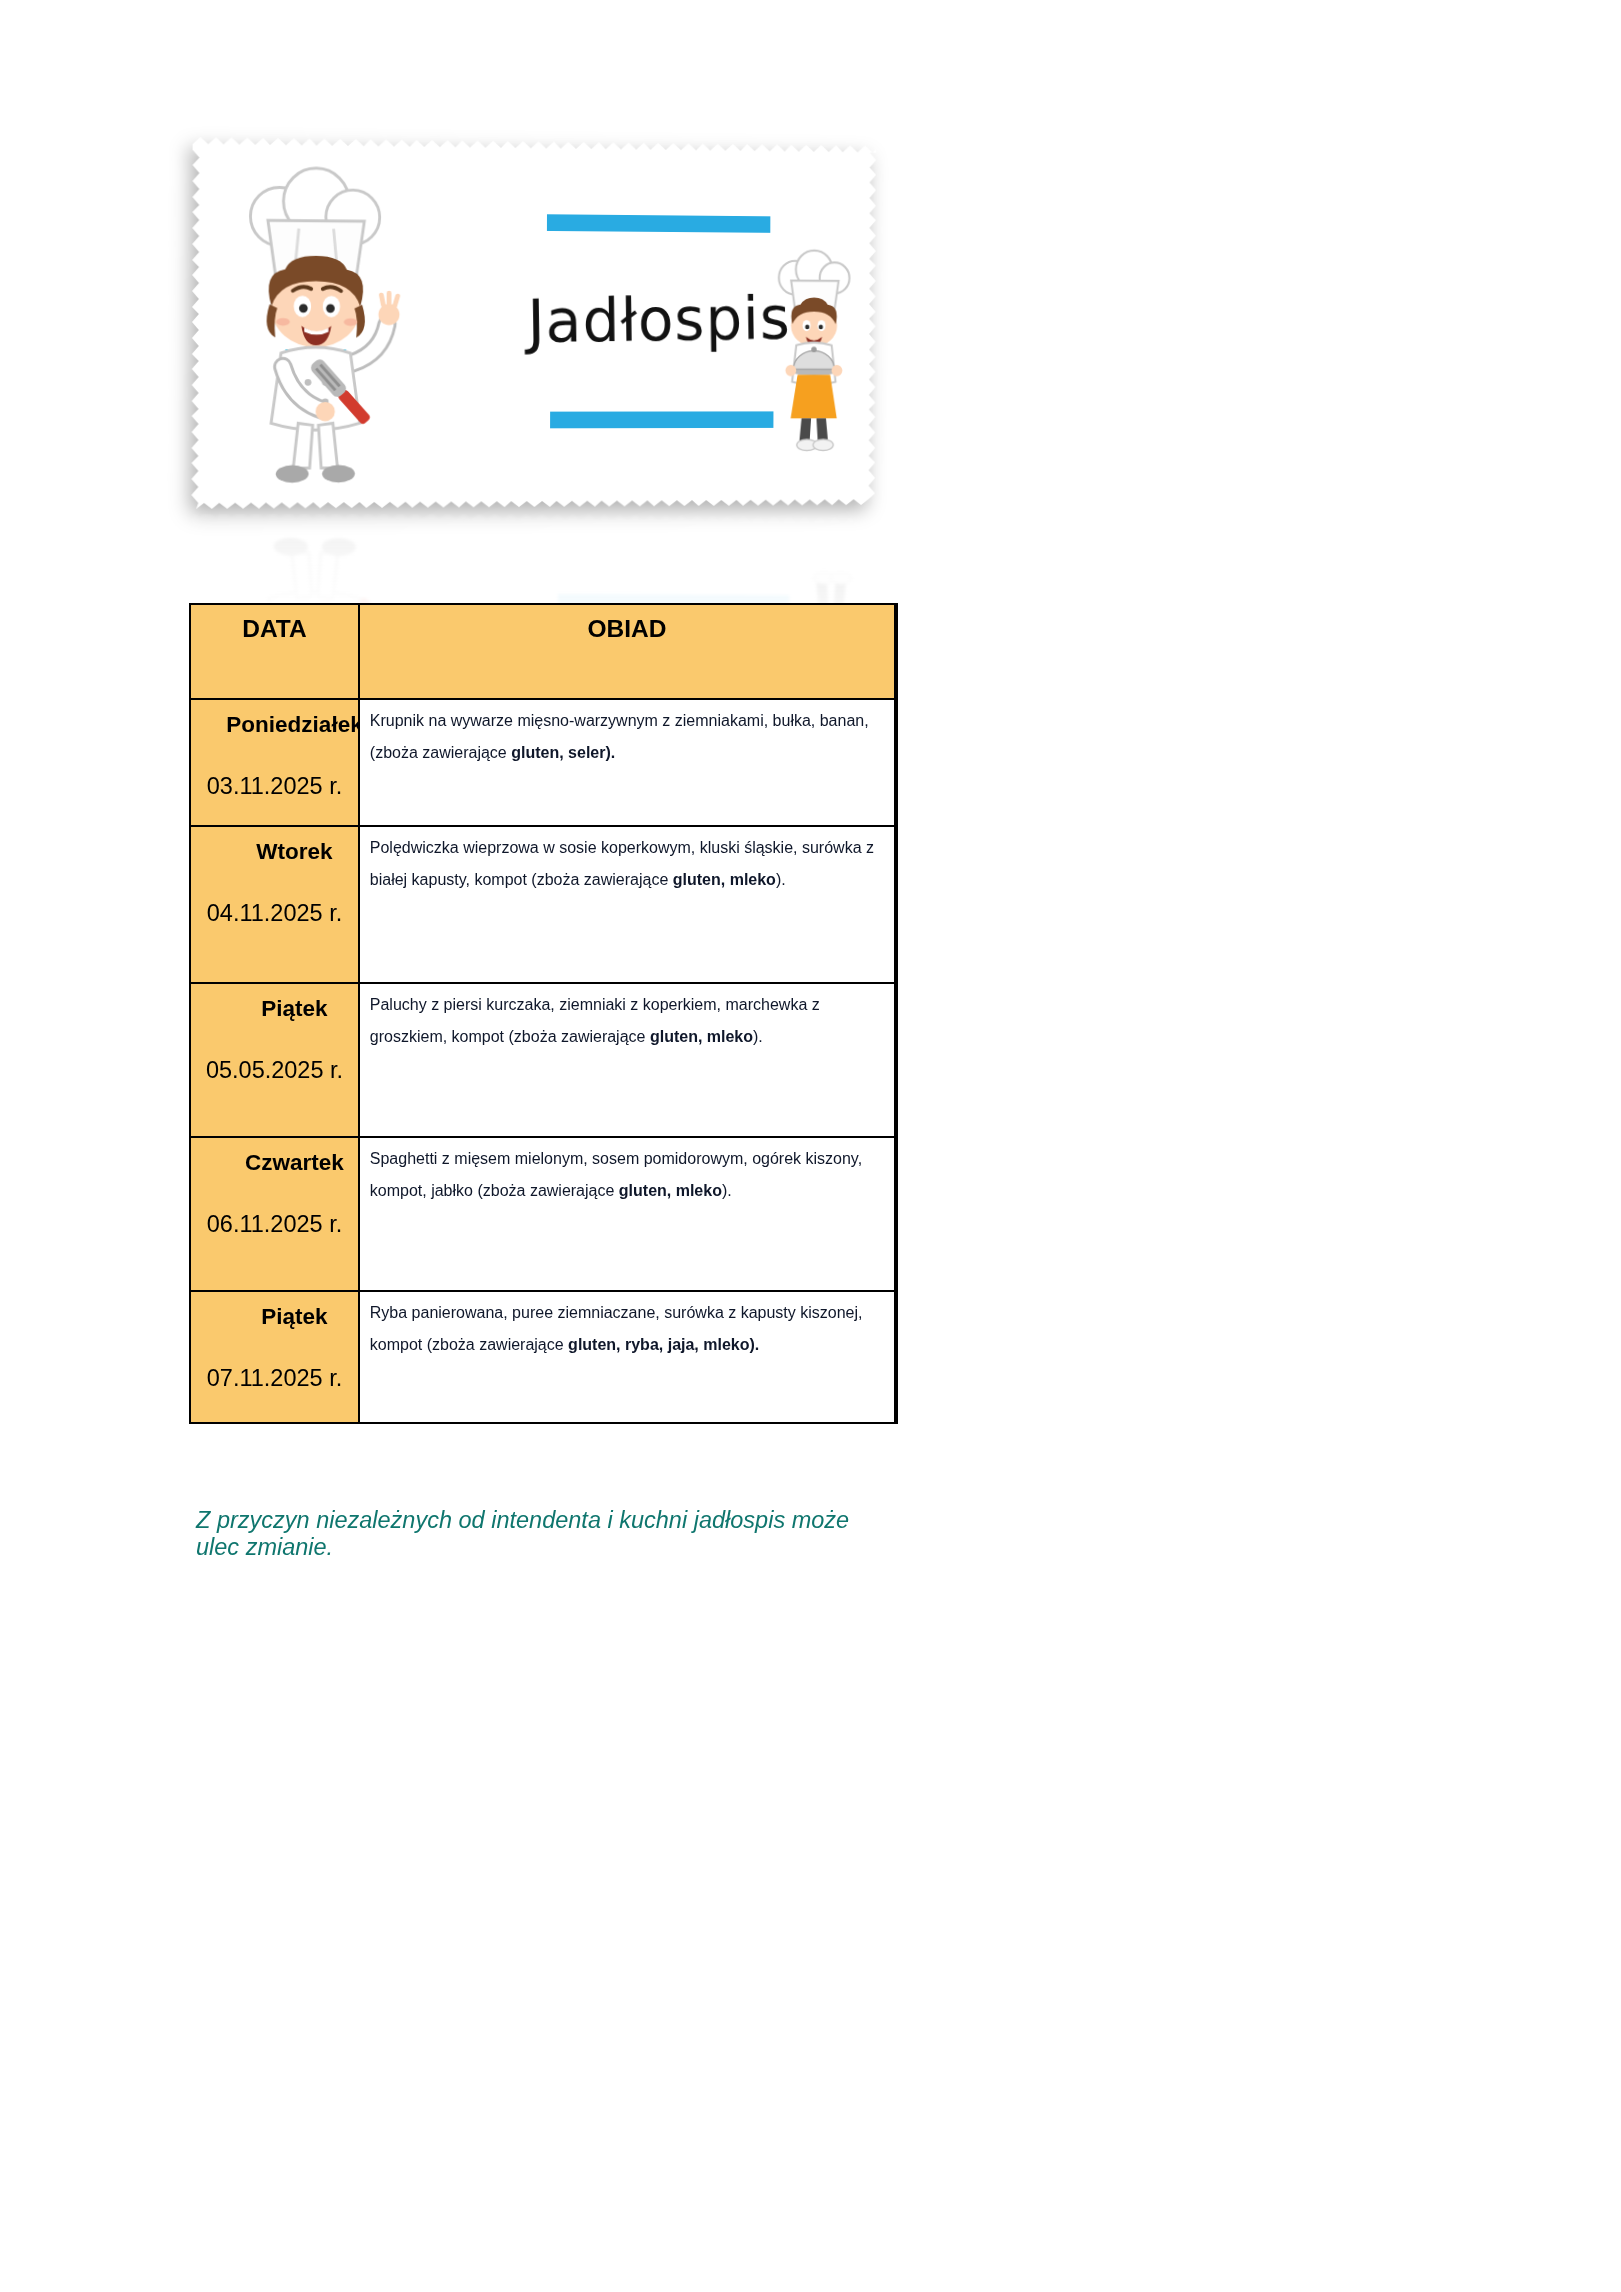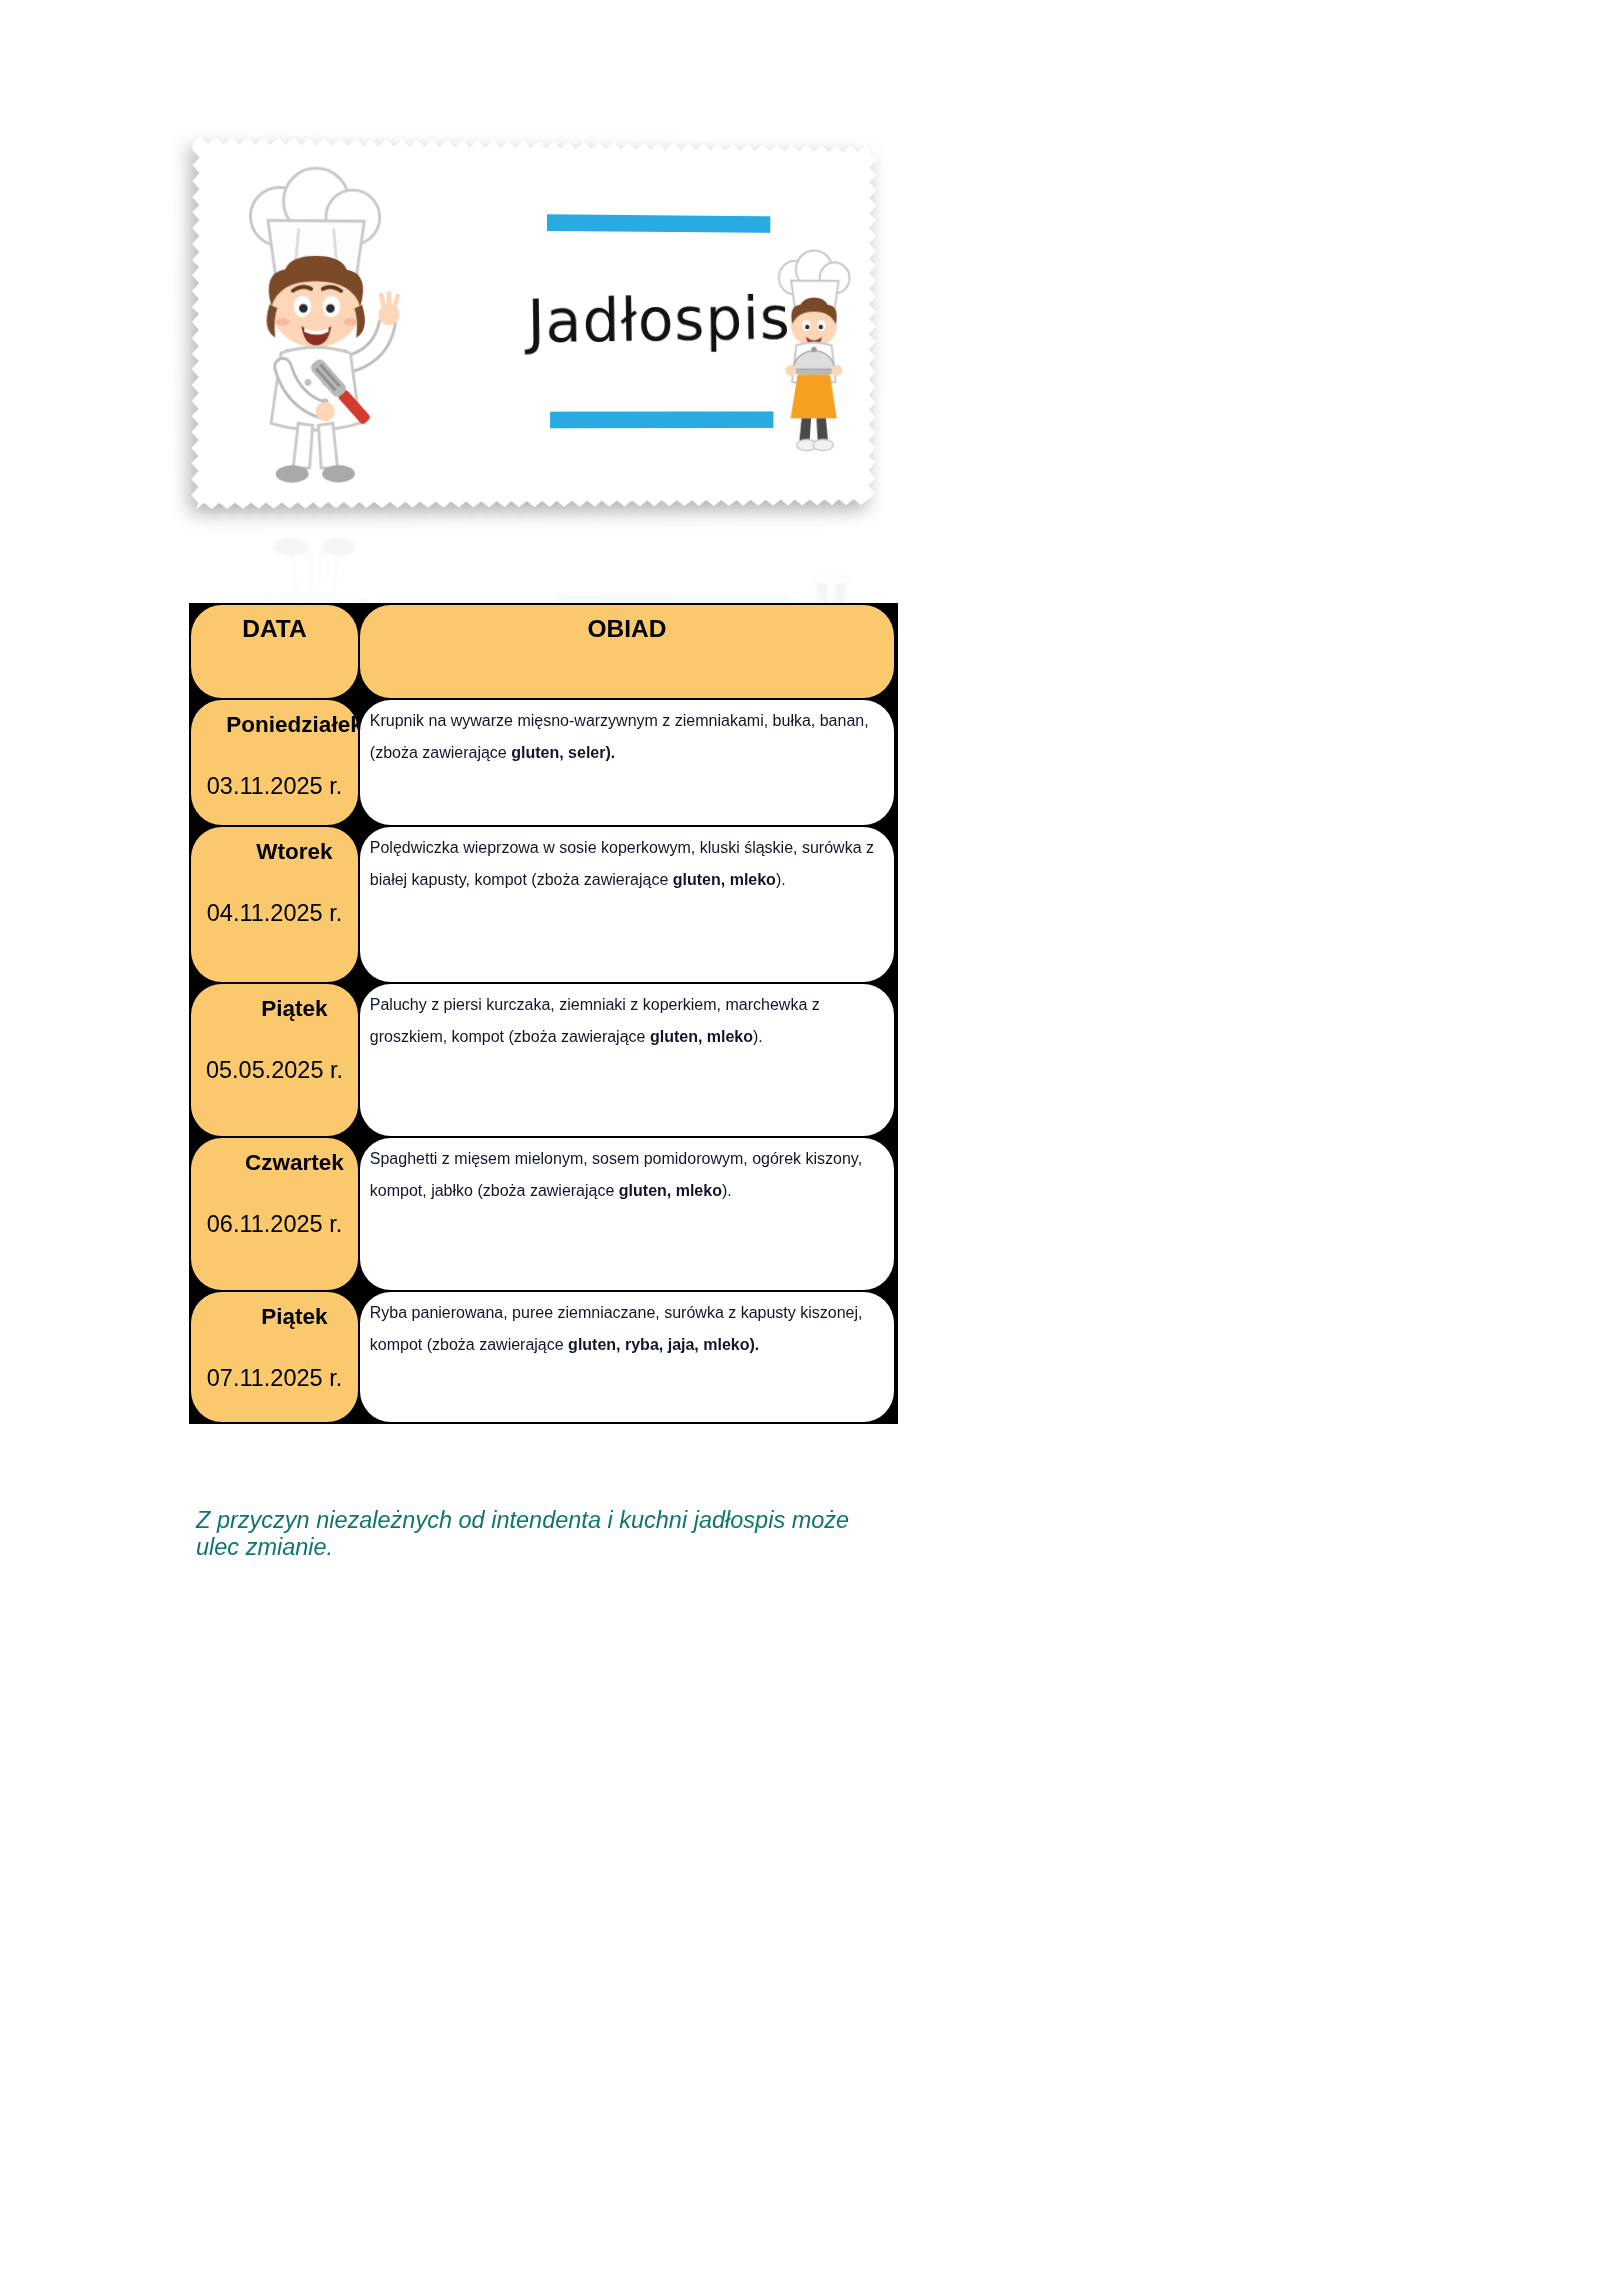--- a/index.html
+++ b/index.html
@@ -43,21 +43,21 @@
   }
 
   
   .menu-table{
     position:absolute;left:189px;top:603px;width:709px;box-sizing:border-box;
     display:grid;grid-template-columns:167px 534px;
     grid-template-rows:93px 125px 155px 152px 152px 130px;
     gap:2px;background:var(--table-border,#000);
     border:2.9px solid var(--table-border,#000);
   }
-  .cell{box-sizing:border-box;background:#fff;border-radius:31px;}
+  .cell{box-sizing:border-box;background:#fff;}
   .head-cell{
     background:var(--orange,#FAC96D);
     font-weight:bold;font-size:24.5px;text-align:center;padding-top:9.8px;
   }
   .date-cell{
     background:var(--orange,#FAC96D);
     display:flex;flex-direction:column;align-items:center;
     padding-top:11.8px;text-align:center;
   }
   .day-label{font-weight:bold;font-size:22.5px;margin-left:40px;}

